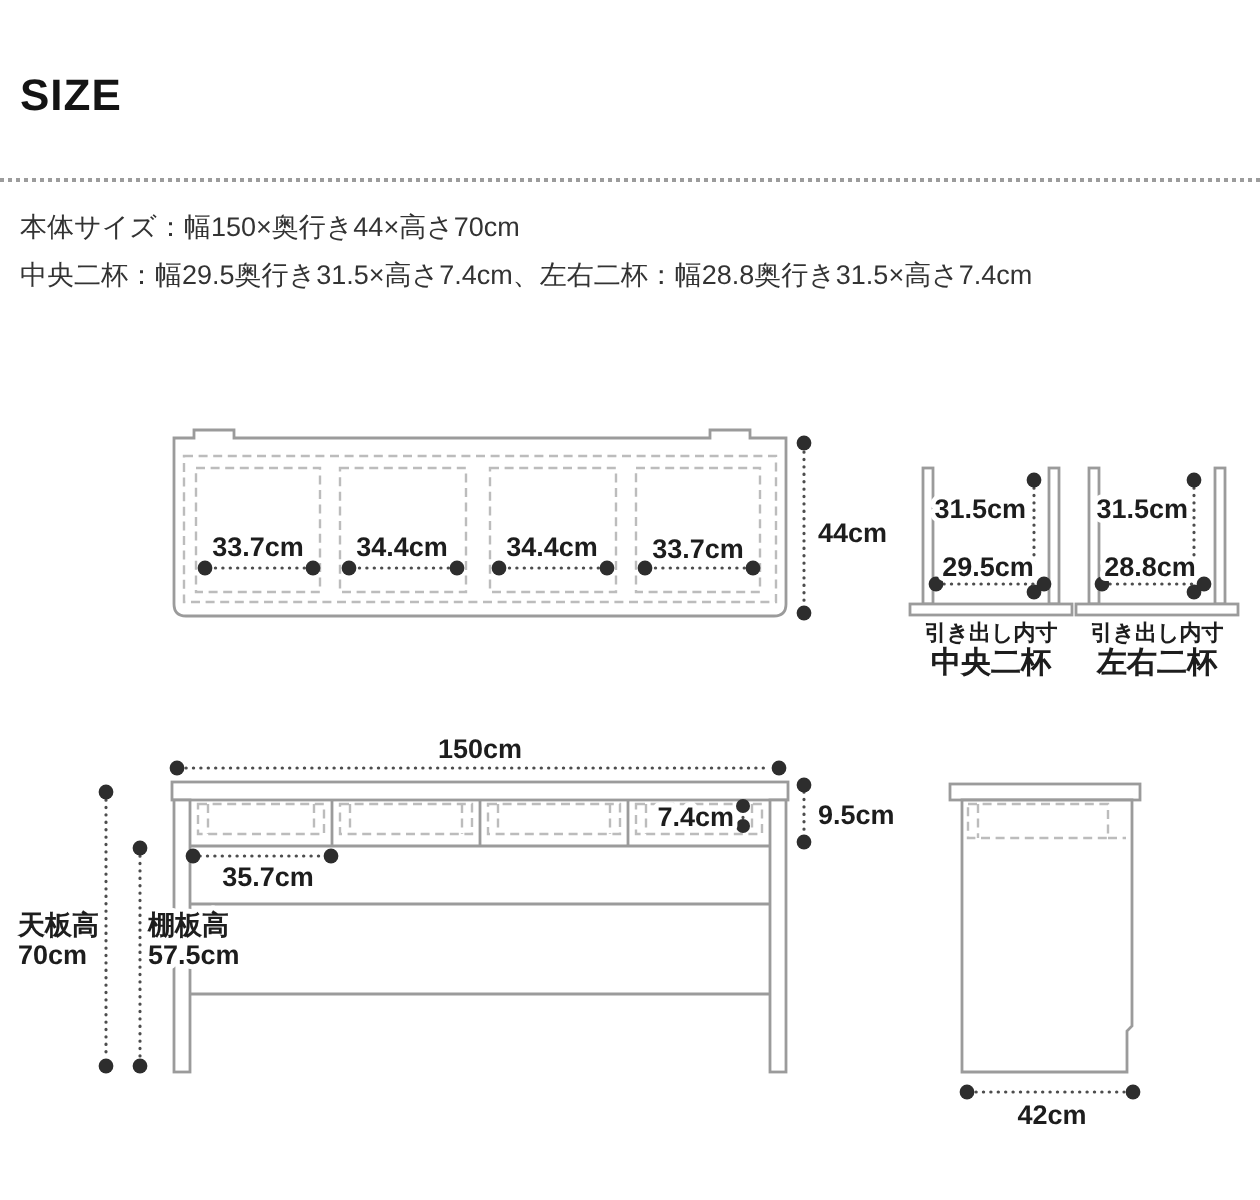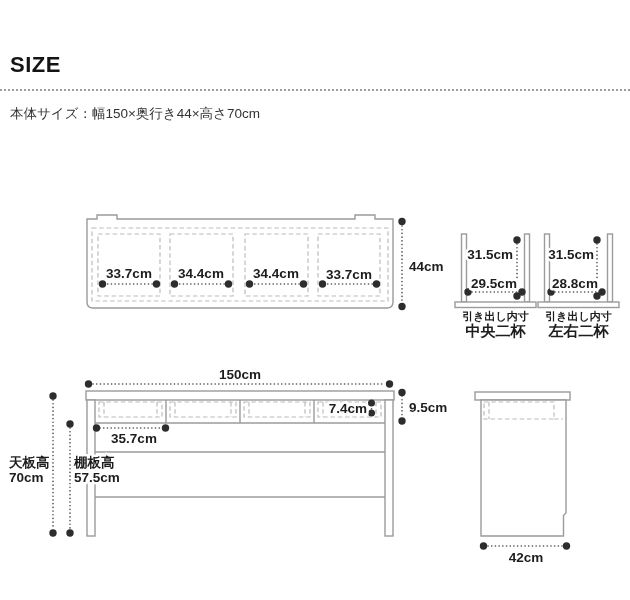--- a/index.html
+++ b/index.html
@@ -1,21 +1,21 @@
 <!DOCTYPE html>
 <html><head>
 <meta charset="utf-8">
 <style>
   html,body{margin:0;padding:0;background:#fff;}
   .page{
     position:relative;width:630px;height:600px;background:#fff;overflow:hidden;
     font-family:"Liberation Sans","DejaVu Sans",sans-serif;
   }
   .title{
-    position:absolute;left:10px;top:52px;margin:0;
+    position:absolute;left:10px;top:35px;margin:0;
     font-size:22px;font-weight:700;color:#141414;letter-spacing:.5px;
   }
   .dotted-sep{
     position:absolute;left:0;top:89px;width:630px;height:0;
     border-top:2px dotted #9c9c9c;
   }
   .specs{position:absolute;left:10px;top:102px;color:#333;}
   .specs p{margin:0;font-size:13.5px;line-height:23.5px;white-space:nowrap;}
   svg.diagram{position:absolute;left:0;top:200px;}
   
@@ -33,20 +33,21 @@
 </head>
 <body>
 
 <div class="page">
 
   <h2 class="title">SIZE</h2>
   <div class="dotted-sep"></div>
 
   <div class="specs">
     <p>本体サイズ：幅150×奥行き44×高さ70cm</p>
+    <p>中央二杯：幅29.5奥行き31.5×高さ7.4cm、左右二杯：幅28.8奥行き31.5×高さ7.4cm</p>
   </div>
 
   <svg class="diagram" width="630" height="400" viewBox="0 200 630 400" xmlns="http://www.w3.org/2000/svg">
 
     <g>
       <path class="struct" d="M87,219 L97,219 L97,215 L117,215 L117,219 L355,219 L355,215 L375,215 L375,219 L393,219
            L393,302 Q393,308 387,308 L93,308 Q87,308 87,302 Z"></path>
       <rect class="dashed" x="92" y="228" width="296" height="73"></rect>
       <rect class="dashed" x="98" y="234" width="62" height="62"></rect>
       <rect class="dashed" x="170" y="234" width="63" height="62"></rect>

